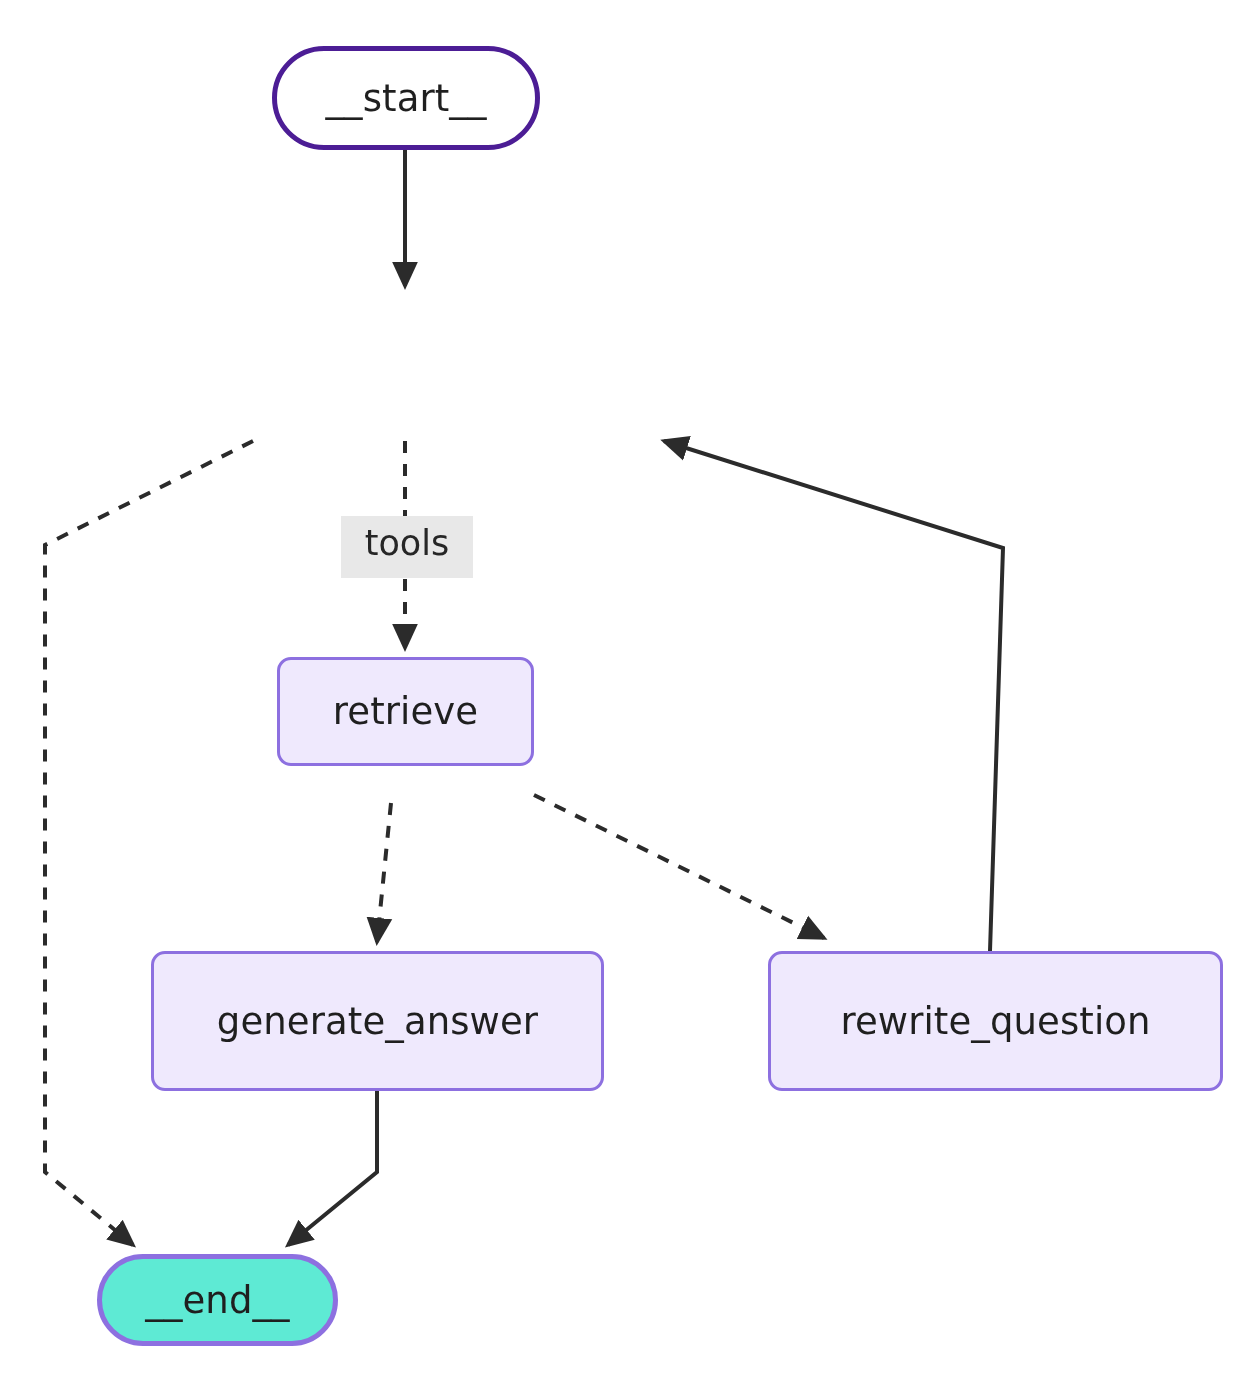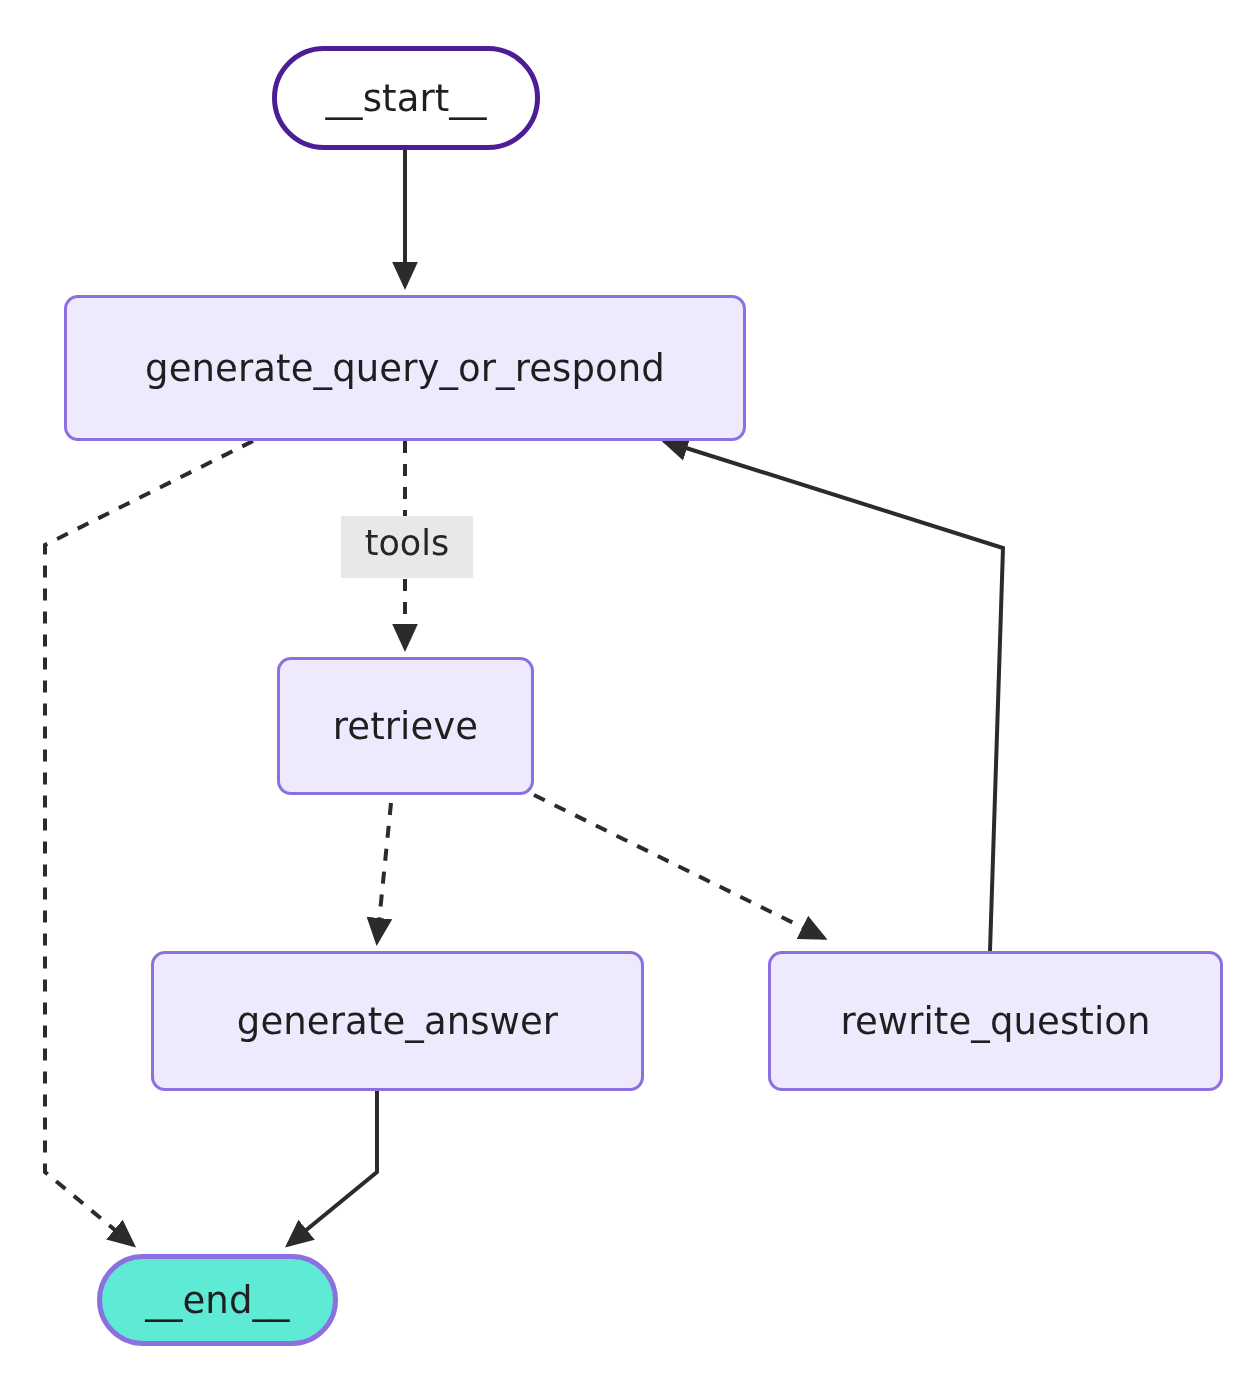--- a/index.html
+++ b/index.html
@@ -90,33 +90,30 @@
 
     <path d="M 377,1091 L 377,1172 L 288,1245" fill="none" stroke="#2b2b2b" stroke-width="4" marker-end="url(#arrow)"></path>
 
     <path d="M 990,951 L 1003,548 L 664,441" fill="none" stroke="#2b2b2b" stroke-width="4" marker-end="url(#arrow)"></path>
   </svg>
 
   <div class="node-box node-stadium" style="left:272px; top:46px; width:268px; height:104px; border-radius:52px;">
     <span>__start__</span>
   </div>
 
-  <div class="node-box node-rect" style="left:64px; top:295px; width:682px; height:146px;">
-    <span>generate_query_or_respond</span>
-  </div>
 
   <div class="edge-label" style="left:341px; top:516px; width:132px; height:62px;">
     <span>tools</span>
   </div>
 
-  <div class="node-box node-rect" style="left:277px; top:657px; width:257px; height:138px;">
+  <div class="node-box node-rect" style="left:277px; top:657px; width:257px; height:109px;">
     <span>retrieve</span>
   </div>
 
-  <div class="node-box node-rect" style="left:151px; top:951px; width:493px; height:140px;">
+  <div class="node-box node-rect" style="left:151px; top:951px; width:453px; height:140px;">
     <span>generate_answer</span>
   </div>
 
   <div class="node-box node-rect" style="left:768px; top:951px; width:455px; height:140px;">
     <span>rewrite_question</span>
   </div>
 
   <div class="node-box node-stadium filled" style="left:97px; top:1254px; width:241px; height:92px; border-radius:46px;">
     <span>__end__</span>
   </div>

